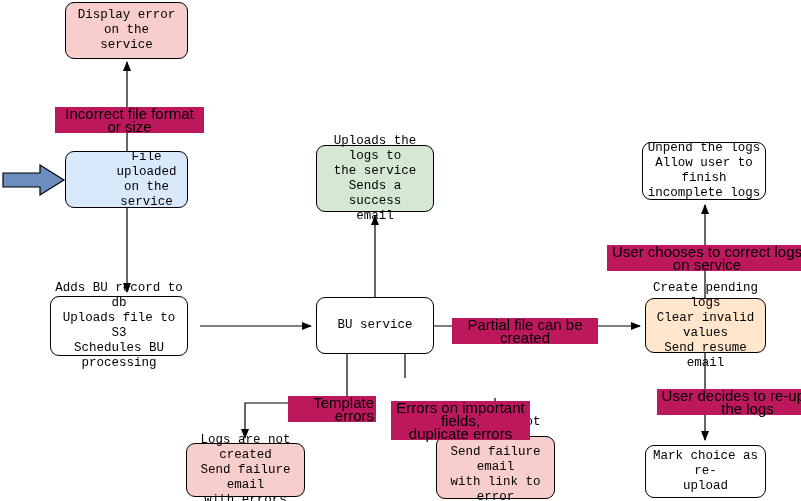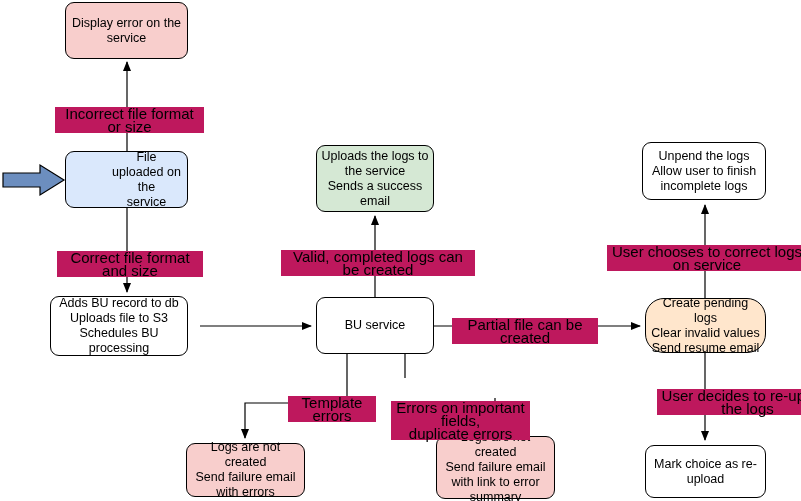--- a/index.html
+++ b/index.html
@@ -37,20 +37,21 @@
     font-size: 12.5px;
     line-height: 15px;
     color: #000000;
     background: #ffffff;
     z-index: 3;
   }
   .node .nlabel {
     display: block;
     white-space: pre-line;
     padding: 0 4px;
+    font-family: Liberation Mono, monospace;
   }
   .edge-label {
     position: absolute;
     font-size: 15px;
     line-height: 13px;
     color: #000000;
     background: #be185d;
     text-align: center;
     white-space: pre-line;
     padding: 0 2px;
@@ -141,21 +142,21 @@
   <div class="node" style="left:50px; top:296px; width:138px; height:60px; background:#ffffff;">
     <span class="nlabel">Adds BU record to db
 Uploads file to S3
 Schedules BU processing</span>
   </div>
 
   <div class="node" style="left:316px; top:297px; width:118px; height:57px; background:#ffffff;">
     <span class="nlabel">BU service</span>
   </div>
 
-  <div class="node" style="left:645px; top:298px; width:121px; height:55px; background:#ffe6cc;border-radius:19px;">
+  <div class="node" style="left:645px; top:298px; width:121px; height:55px; background:#ffe6cc;">
     <span class="nlabel">Create pending logs
 Clear invalid values
 Send resume email</span>
   </div>
 
   <div class="node" style="left:186px; top:443px; width:119px; height:54px; background:#f8cecc;">
     <span class="nlabel">Logs are not created
 Send failure email
 with errors</span>
   </div>
@@ -167,28 +168,26 @@
 summary</span>
   </div>
 
   <div class="node" style="left:645px; top:445px; width:121px; height:53px; background:#ffffff;align-items:center;">
     <span class="nlabel">Mark choice as re-
 upload</span>
   </div>
 
   <div class="edge-label" style="left:55px; top:107px; width:145px;">Incorrect file format or size</div>
 
-  <div class="edge-label" style="left:57px; top:251px; width:142px;">Correct file format and size</div>
 
-  <div class="edge-label" style="left:281px; top:250px; width:190px;">Valid, completed logs can be created</div>
 
   <div class="edge-label" style="left:607px; top:245px; width:196px;">User chooses to correct logs on service</div>
 
   <div class="edge-label" style="left:452px; top:318px; width:142px;">Partial file can be created</div>
 
-  <div class="edge-label" style="left:288px; top:396px; width:84px;">Template errors</div>
+  <div class="edge-label" style="left:288px; top:396px; width:84px;text-align:right;">Template errors</div>
 
   <div class="edge-label" style="left:391px; top:381px; width:135px;margin-top:20px;">Errors on important fields,
 duplicate errors</div>
 
   <div class="edge-label" style="left:617px; top:389px; width:177px;margin-left:40px;">User decides to re-upload the logs</div>
 
 </div>
 
 </body></html>

